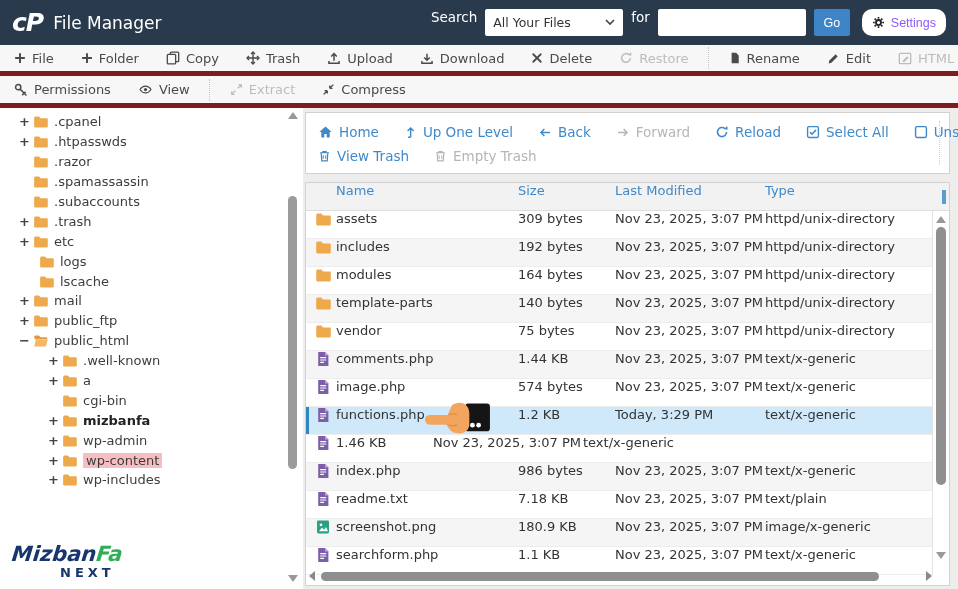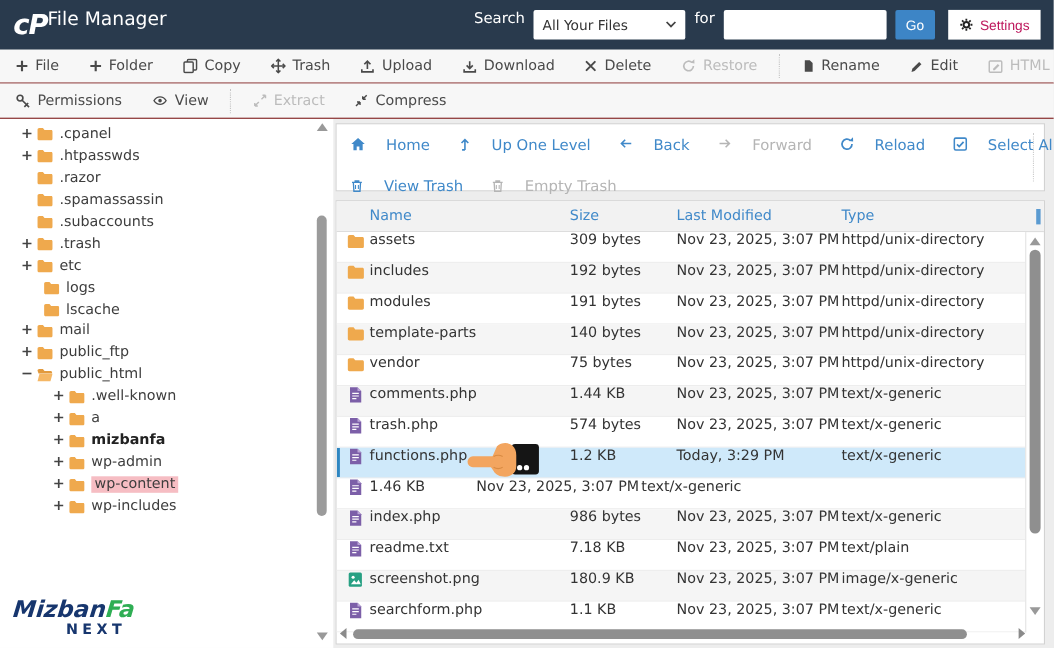--- a/index.html
+++ b/index.html
@@ -9,36 +9,36 @@
   *{box-sizing:border-box}
   html,body{margin:0;padding:0}
   body{width:958px;height:589px;position:relative;overflow:hidden;
        font-family:"DejaVu Sans","Liberation Sans",sans-serif;background:#ededed;}
   .ic{display:inline-flex;line-height:0}
   .ic svg{display:block}
 
   
   .topbar{position:absolute;top:0;left:0;width:958px;height:45px;background:var(--navy);
           display:flex;align-items:center;padding:0 12px;z-index:6}
-  .brand{display:flex;align-items:flex-start;}
+  .brand{display:flex;align-items:center;gap:10px}
   .cplogo{color:#fff;font-style:italic;font-weight:800;font-size:25px;letter-spacing:-1px}
   .apptitle{color:#fff;font-size:17px}
   .searchbar{margin-left:auto;display:flex;align-items:flex-start;gap:8px}
   .slabel{color:#fff;font-size:13.5px}
   .scope{width:138px;height:27px;background:#fff;border-radius:2px;display:flex;align-items:center;
          padding:0 8px;font-size:12.5px;color:#333;cursor:pointer}
   .scope .chev{margin-left:auto}
   .sinput{width:148px;height:27px;border:none;border-radius:2px;padding:0 6px;font-size:13px}
   .gobtn{width:36px;height:27px;background:#3d85c6;color:#fff;border:none;border-radius:2px;
          font-size:12.5px;cursor:pointer}
-  .settingsbtn{height:27px;background:#fff;border:none;border-radius:0;display:flex;align-items:center;
-         gap:6px;padding:0 10px;font-size:12.5px;color:#be185d;margin-left:4px;cursor:pointer}
+  .settingsbtn{height:27px;background:#fff;border:none;border-radius:10px;display:flex;align-items:center;
+         gap:6px;padding:0 10px;font-size:12.5px;color:#8b5cf6;margin-left:4px;cursor:pointer}
 
   
-  .toolbar{position:absolute;left:0;width:958px;background:#f7f7f7;border-bottom:1px solid #7f1d1d;
+  .toolbar{position:absolute;left:0;width:958px;background:#f7f7f7;border-bottom:5px solid #7f1d1d;
            display:flex;align-items:center;padding-left:14px;z-index:5}
   .t1{top:45px;height:31px}
   .t2{top:76px;height:32px}
   .tbtn{display:inline-flex;align-items:center;gap:6px;color:var(--tbtext);font-size:13px;
         margin-right:27px;cursor:pointer;white-space:nowrap}
   .tbtn.disabled{color:var(--disabled);cursor:default}
   .vsep{width:1px;height:22px;border-left:1px dotted #c5c5c5;margin:0 20px 0 -8px}
 
   
   .sidebar{position:absolute;top:108px;left:0;width:303px;height:481px;background:#fff}
@@ -63,29 +63,29 @@
   .brandlogo{position:absolute;left:12px;top:436px}
   .bl1{font-style:italic;font-weight:800;font-size:21px;transform:skewX(-6deg);color:#17366e;line-height:1}
   .bl-b{color:#2fae54}
   .bl2{margin-left:48px;margin-top:1px;font-weight:700;font-size:13px;letter-spacing:4px;color:#17366e;line-height:1}
 
   
   .navbox{position:absolute;left:305px;top:112px;width:645px;height:62px;background:#fff;
           border:1px solid #d2d2d2;padding:8px 12px}
   .navbox .dotsep{position:absolute;right:9px;top:8px;bottom:8px;border-right:1px dotted #ccc}
   .navrow{display:flex;align-items:center;height:22px}
-  .navrow + .navrow{margin-top:16px}
-  .navbtn{display:inline-flex;align-items:flex-start;gap:18px;color:var(--blue);font-size:13.5px;
+  .navrow + .navrow{margin-top:2px}
+  .navbtn{display:inline-flex;align-items:center;gap:6px;color:var(--blue);font-size:13.5px;
           margin-right:25px;cursor:pointer;white-space:nowrap}
   .navbtn.disabled{color:#b5b5b5;cursor:default}
 
   
   .tablebox{position:absolute;left:305px;top:182px;width:645px;height:404px;background:#fff;
             border:1px solid #d2d2d2}
-  .thead{display:flex;align-items:center;height:28px;background:#f2f2f2;border-bottom:1px solid #ddd;
+  .thead{display:flex;height:28px;background:#f2f2f2;border-bottom:1px solid #ddd;
          font-size:13px;position:relative}
   .hcol{color:var(--blue);cursor:pointer}
   .c-ic{width:30px;padding-left:9px;flex:none}
   .c-name{width:182px;flex:none}
   .c-size{width:97px;flex:none}
   .c-mod{width:150px;flex:none}
   .c-type{flex:1;min-width:0}
   .tbody{position:absolute;top:28px;left:0;right:16px;border-right:1px solid #e3e3e3;overflow:hidden}
   .frow{display:flex;align-items:flex-start;height:28px;font-size:13px;color:#333;
         border-bottom:1px solid #ededed;cursor:pointer;background:#fff}
@@ -403,20 +403,29 @@
         <div class="titem lvl2">
           <span class="tgl">+</span>
           <span class="ic">
             <svg width="16" height="16" viewBox="0 0 16 16">
               <path d="M1.2 4.2c0-.9.7-1.6 1.6-1.6h3.6l1.6 1.9h6.4c.9 0 1.4.6 1.4 1.5v7c0 .9-.6 1.5-1.5 1.5H2.7c-.9 0-1.5-.6-1.5-1.5z" fill="#efa94d"></path>
             </svg>
           </span>
           <span class="tlabel">a</span>
         </div>
         <div class="titem lvl2">
+          <span class="tgl"></span>
+          <span class="ic">
+            <svg width="16" height="16" viewBox="0 0 16 16">
+              <path d="M1.2 4.2c0-.9.7-1.6 1.6-1.6h3.6l1.6 1.9h6.4c.9 0 1.4.6 1.4 1.5v7c0 .9-.6 1.5-1.5 1.5H2.7c-.9 0-1.5-.6-1.5-1.5z" fill="#efa94d"></path>
+            </svg>
+          </span>
+          <span class="tlabel">cgi-bin</span>
+        </div>
+        <div class="titem lvl2">
           <span class="tgl">+</span>
           <span class="ic">
             <svg width="16" height="16" viewBox="0 0 16 16">
               <path d="M1.2 4.2c0-.9.7-1.6 1.6-1.6h3.6l1.6 1.9h6.4c.9 0 1.4.6 1.4 1.5v7c0 .9-.6 1.5-1.5 1.5H2.7c-.9 0-1.5-.6-1.5-1.5z" fill="#efa94d"></path>
             </svg>
           </span>
           <span class="tlabel bold">mizbanfa</span>
         </div>
         <div class="titem lvl2">
           <span class="tgl">+</span>
@@ -582,21 +591,21 @@
           </div>
           <div class="frow">
             <span class="c-ic">
               <span class="ic">
                 <svg width="16" height="16" viewBox="0 0 16 16">
                   <path d="M1.2 4.2c0-.9.7-1.6 1.6-1.6h3.6l1.6 1.9h6.4c.9 0 1.4.6 1.4 1.5v7c0 .9-.6 1.5-1.5 1.5H2.7c-.9 0-1.5-.6-1.5-1.5z" fill="#efa94d"></path>
                 </svg>
               </span>
             </span>
             <span class="c-name">modules</span>
-            <span class="c-size">191 bytes</span>
+            <span class="c-size">164 bytes</span>
             <span class="c-mod">Nov 23, 2025, 3:07 PM</span>
             <span class="c-type">httpd/unix-directory</span>
           </div>
           <div class="frow">
             <span class="c-ic">
               <span class="ic">
                 <svg width="16" height="16" viewBox="0 0 16 16">
                   <path d="M1.2 4.2c0-.9.7-1.6 1.6-1.6h3.6l1.6 1.9h6.4c.9 0 1.4.6 1.4 1.5v7c0 .9-.6 1.5-1.5 1.5H2.7c-.9 0-1.5-.6-1.5-1.5z" fill="#efa94d"></path>
                 </svg>
               </span>
@@ -637,21 +646,21 @@
           <div class="frow">
             <span class="c-ic">
               <span class="ic">
                 <svg width="16" height="16" viewBox="0 0 16 16">
                   <path d="M3.2 1h6.8l3.4 3.4V15H3.2z" fill="#7c5fa8"></path>
                   <path d="M10 1l3.4 3.4H10z" fill="#bba6d8"></path>
                   <path d="M5.2 6.6h6M5.2 9h6M5.2 11.4h3.8" stroke="#fff" stroke-width="1.1"></path>
                 </svg>
               </span>
             </span>
-            <span class="c-name">trash.php</span>
+            <span class="c-name">image.php</span>
             <span class="c-size">574 bytes</span>
             <span class="c-mod">Nov 23, 2025, 3:07 PM</span>
             <span class="c-type">text/x-generic</span>
           </div>
           <div class="frow selected">
             <span class="c-ic">
               <span class="ic">
                 <svg width="16" height="16" viewBox="0 0 16 16">
                   <path d="M3.2 1h6.8l3.4 3.4V15H3.2z" fill="#7c5fa8"></path>
                   <path d="M10 1l3.4 3.4H10z" fill="#bba6d8"></path>

